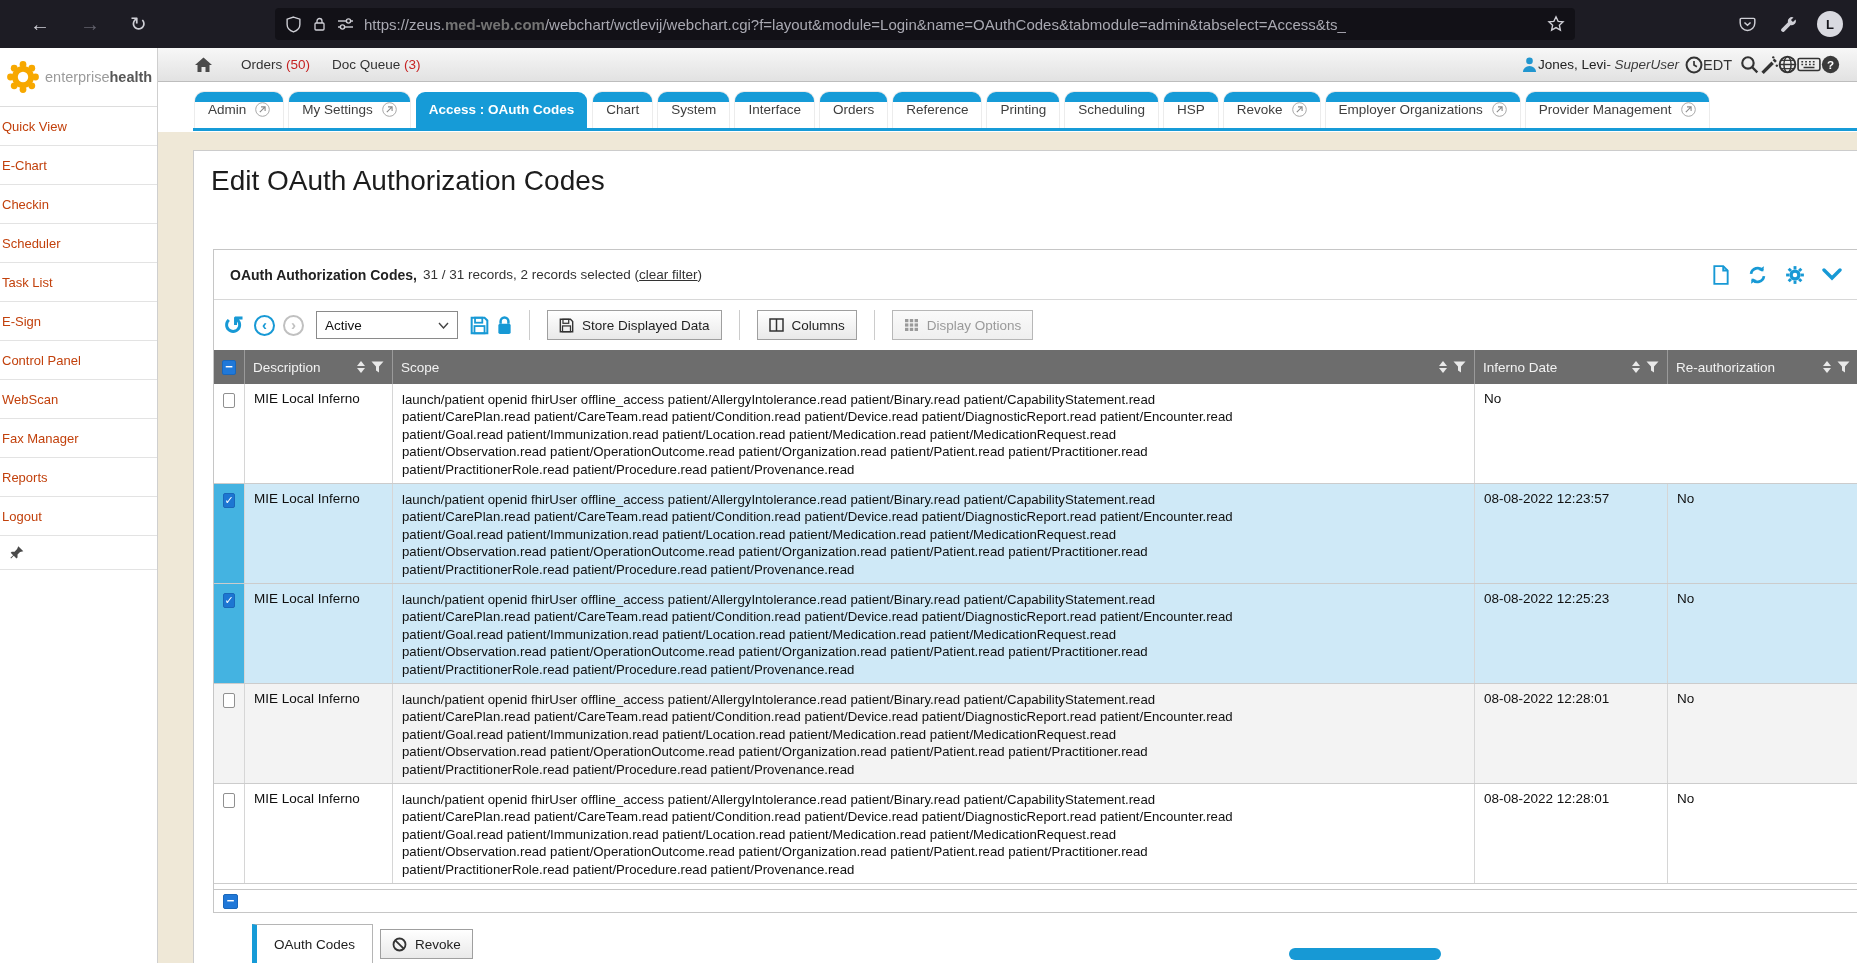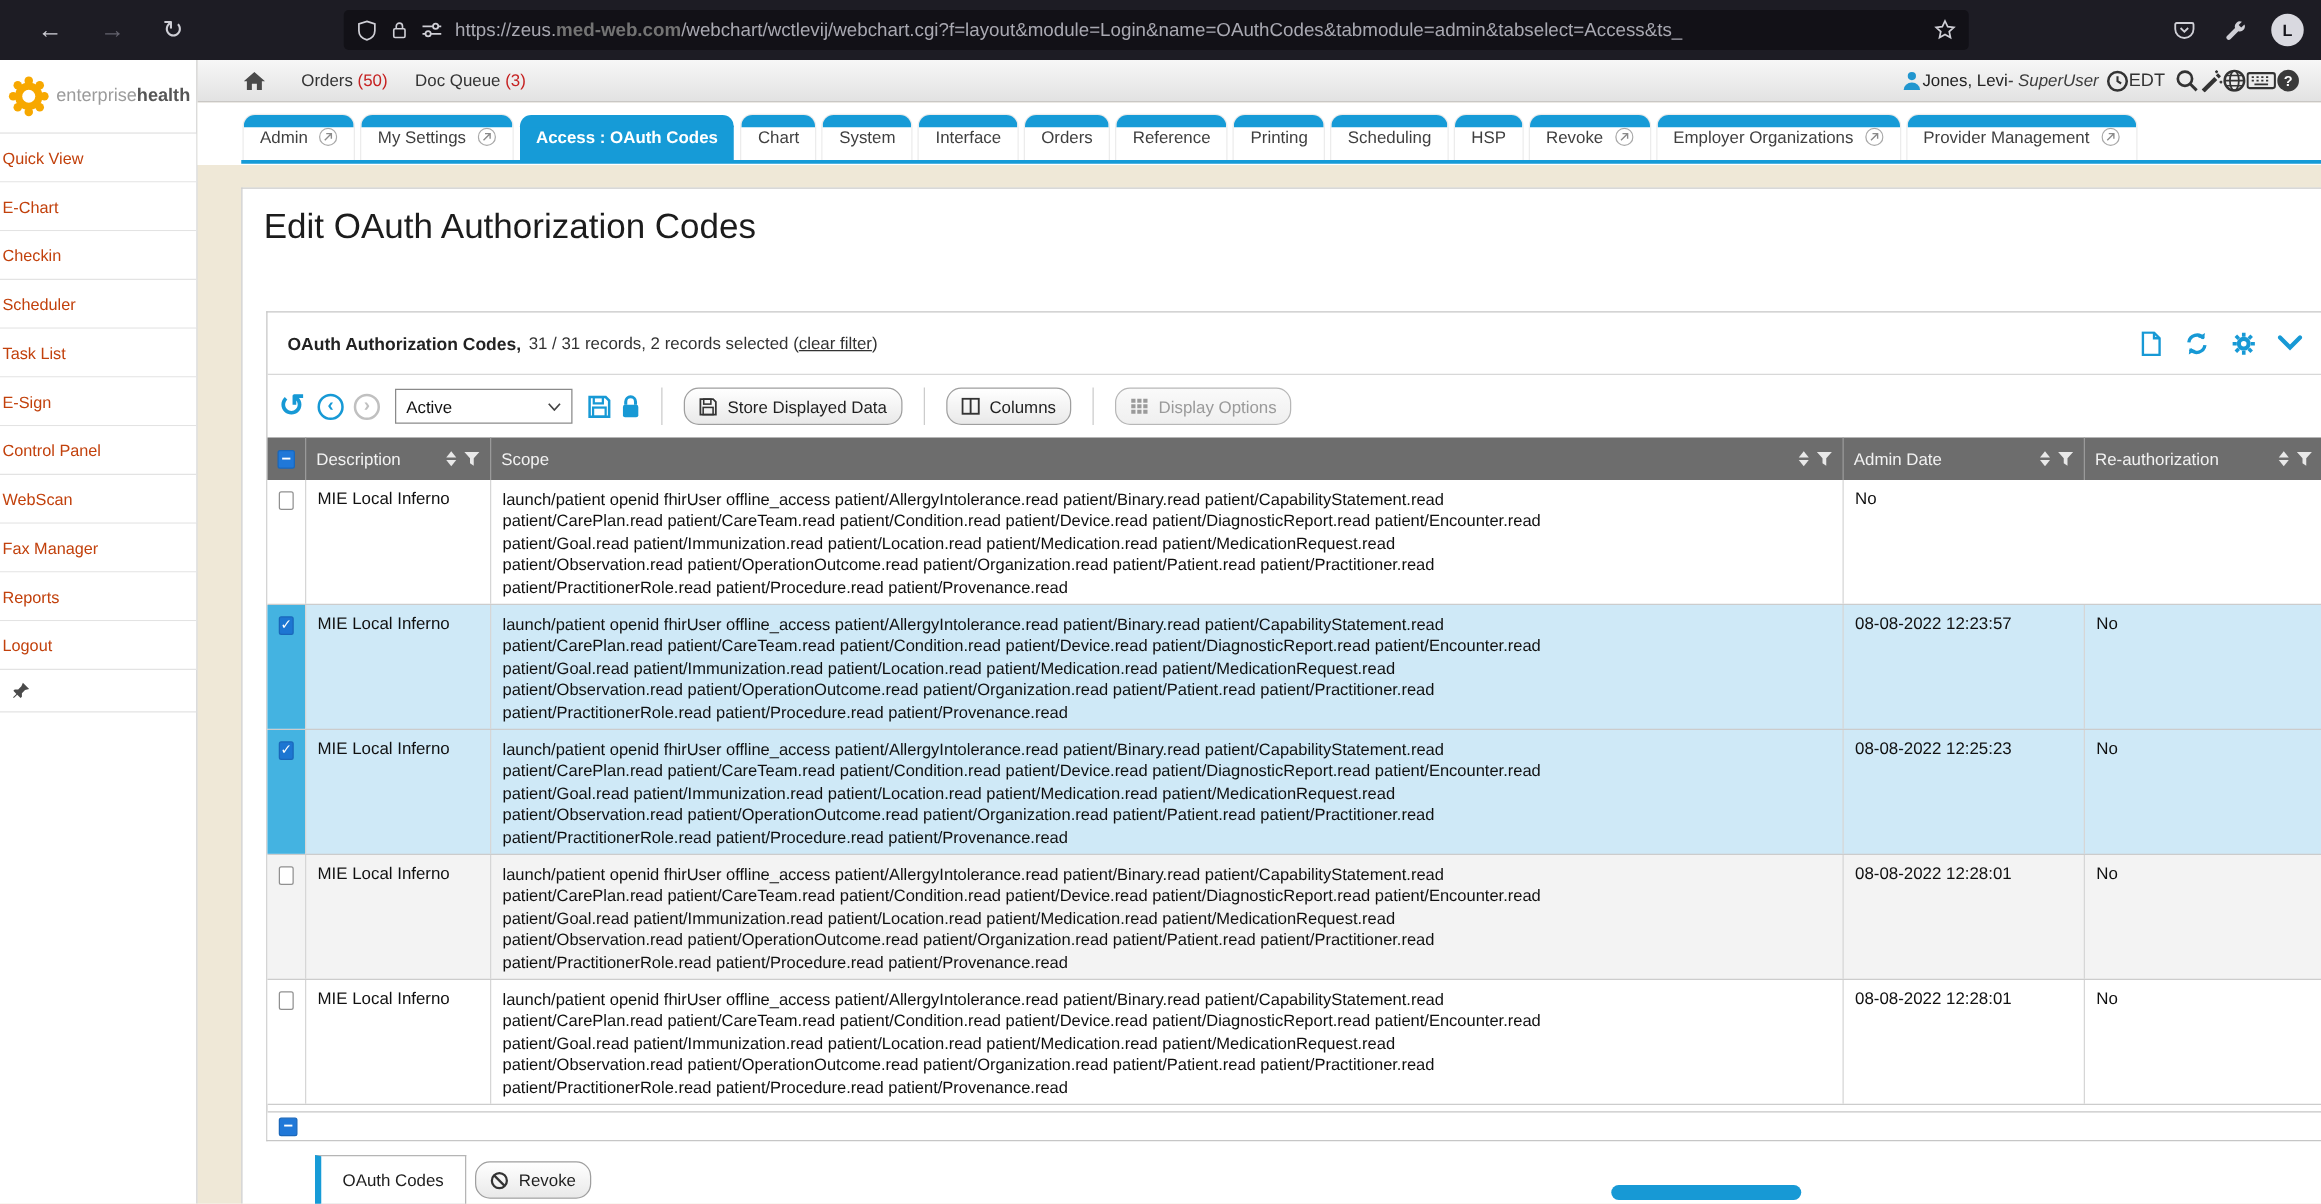--- a/index.html
+++ b/index.html
@@ -64,21 +64,21 @@
 
   .grid-toolbar{height:50px;display:flex;align-items:center;padding-left:9px;gap:8px}
   .undo-glyph{font-size:25px;font-weight:bold;color:#1799d5;cursor:pointer;line-height:1;margin-right:2px}
   .nav-circle{width:21px;height:21px;border-radius:50%;border:2.5px solid #1799d5;color:#1799d5;
               display:flex;align-items:center;justify-content:center;font-size:15px;font-weight:bold;
               line-height:1;cursor:pointer;padding-bottom:2px}
   .nav-circle.dim{border-color:#c0c0c0;color:#c0c0c0}
   .filter-select{width:142px;height:28px;border:1px solid #8a8a8a;background:#fff;display:flex;
                  align-items:center;justify-content:space-between;padding:0 8px;font-size:13.5px;
                  color:#111;cursor:pointer}
-  .btn{height:30px;border:1px solid #9f9f9f;border-radius:12px;background:linear-gradient(#fff,#e9e9e9);
+  .btn{height:30px;border:1px solid #9f9f9f;border-radius:0;background:linear-gradient(#fff,#e9e9e9);
        display:inline-flex;align-items:center;gap:8px;padding:0 11px;font-size:13.5px;color:#1f1f1f;
        cursor:pointer;font-family:inherit}
   .btn.disabled{color:#9a9a9a;border-color:#b7b7b7;background:linear-gradient(#fafafa,#efefef)}
   .vsep{width:1px;height:30px;background:#ccc;margin:0 9px}
 
   
   .thead{display:grid;grid-template-columns:30px 148px 1082px 193px minmax(0,1fr);height:34px;
          background:#6d6d6d;color:#f2f2f2;font-size:13.5px}
   .hcell{display:flex;align-items:center;padding:0 8px;border-left:1px solid #9a9a9a;overflow:hidden}
   .hcell:first-child{border-left:none;justify-content:center}
@@ -495,21 +495,21 @@
             <i class="up"></i>
             <i class="dn"></i>
           </span>
         <span class="funnel">
             <svg width="13" height="12" viewBox="0 0 13 12">
               <path d="M0.5 0.5 H12.5 L8 5.5 V11.5 L5 9.6 V5.5 Z" fill="#e9e9e9"></path>
             </svg>
           </span>
       </div>
       <div class="hcell">
-        <span class="hlabel">Admin Date</span>
+        <span class="hlabel">Inferno Date</span>
         <span class="sort">
             <i class="up"></i>
             <i class="dn"></i>
           </span>
         <span class="funnel">
             <svg width="13" height="12" viewBox="0 0 13 12">
               <path d="M0.5 0.5 H12.5 L8 5.5 V11.5 L5 9.6 V5.5 Z" fill="#e9e9e9"></path>
             </svg>
           </span>
       </div>

